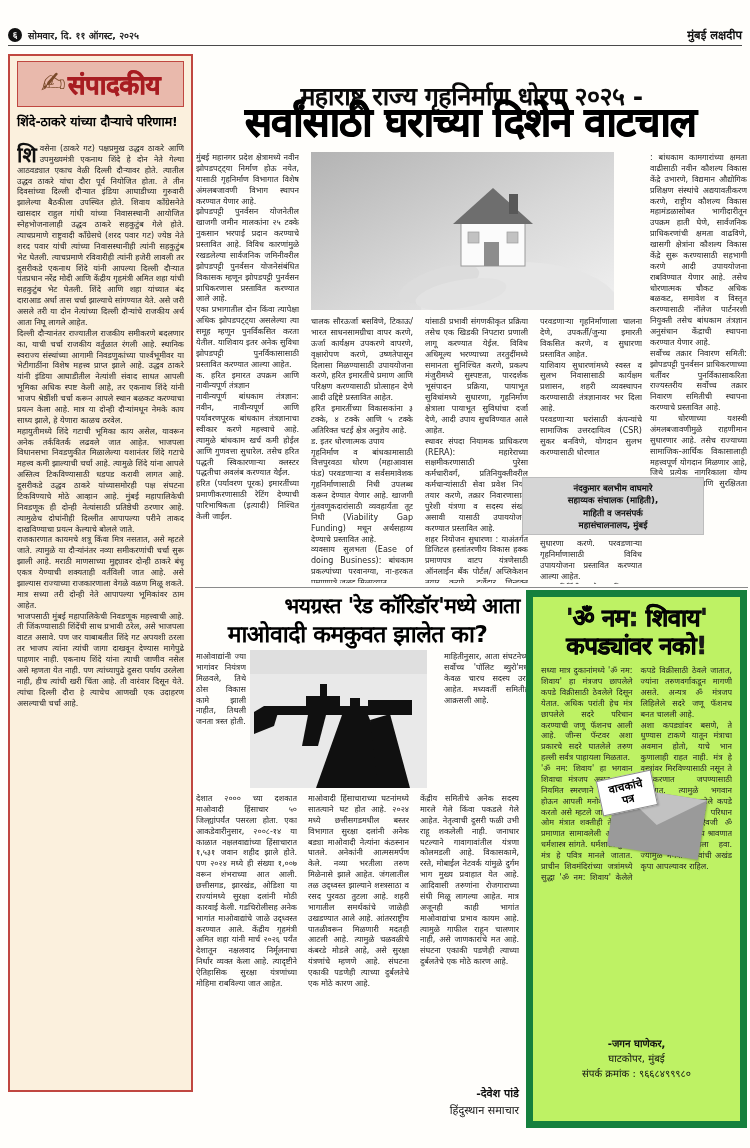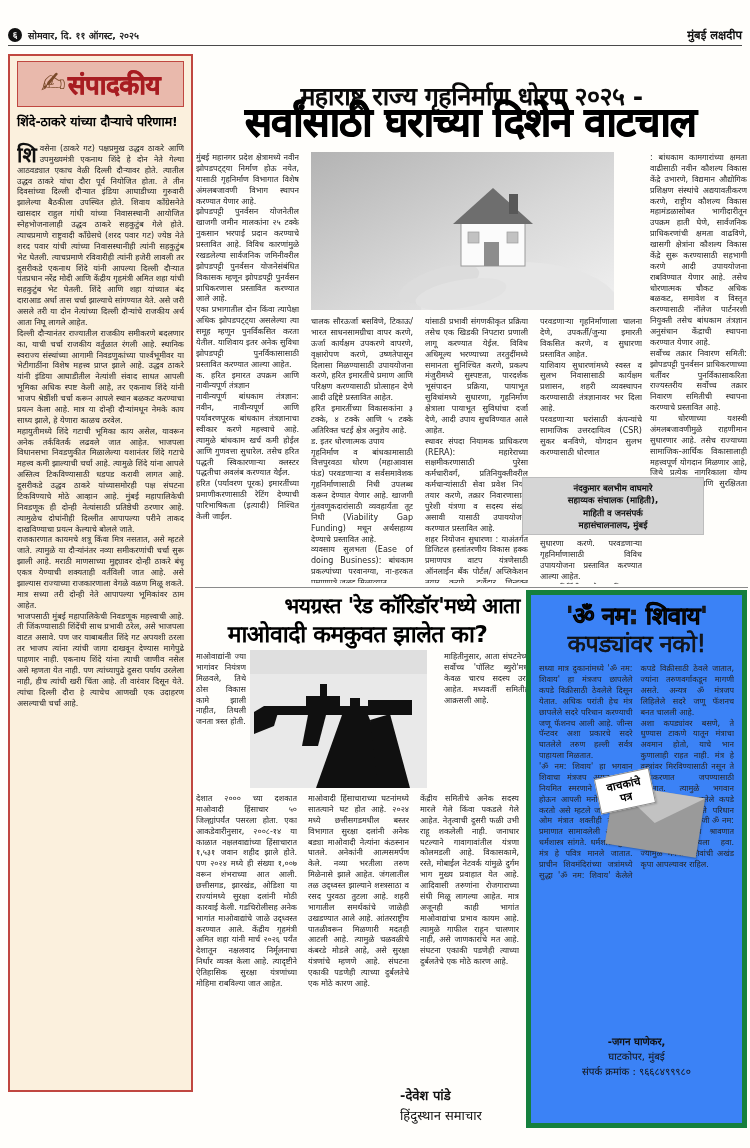--- a/index.html
+++ b/index.html
@@ -24,26 +24,26 @@
   .dropcap{float:left;font-size:21px;font-weight:bold;line-height:0.9;padding:2px 3px 0 0;color:#111}
   
   .kicker{left:195px;top:78px;width:553px;text-align:center;font-size:25px;font-weight:bold;color:#0a0a0a;letter-spacing:-0.5px}
   .main-headline{left:193px;top:100px;width:555px;text-align:center;font-size:40px;font-weight:bold;color:#000;-webkit-text-stroke:0.8px #000;letter-spacing:-1px;line-height:1.1}
   .photo{display:block}
   .author-box{background:#d6d6d6;border:1px solid #bdbdbd;font-size:8.5px;font-weight:bold;text-align:center;white-space:pre-line;line-height:1.45;padding:4px 2px;color:#111;z-index:3;overflow:hidden}
   .hrule{border-top:1px solid #8a8a8a;height:0}
   
   .mid-h1{left:195px;top:591px;width:325px;text-align:right;font-size:21px;font-weight:bold;color:#000;letter-spacing:-0.5px}
   .mid-h2{left:195px;top:617px;width:325px;text-align:center;font-size:23px;font-weight:bold;color:#000;letter-spacing:-0.5px}
-  .byline{font-size:13px;text-align:left;line-height:1.5;color:#111}
+  .byline{font-size:11px;text-align:right;line-height:1.5;color:#111}
   .byline .b{font-weight:bold}
   
-  .letterbox{left:526px;top:590px;width:221px;height:538px;border:5px solid #15803d;background:#3b82f6;padding:8px 8px 6px 8px;overflow:hidden}
+  .letterbox{left:526px;top:590px;width:221px;height:538px;border:7px solid #15803d;background:#bef264;padding:8px 8px 6px 8px;overflow:hidden}
   .lt-h1{text-align:center;font-size:24px;font-weight:bold;-webkit-text-stroke:0.5px #000;letter-spacing:-0.5px;line-height:1.15}
-  .lt-h2{text-align:center;font-size:24px;font-weight:normal;-webkit-text-stroke:0.5px #000;letter-spacing:-0.5px;line-height:1.15;margin-bottom:6px}
+  .lt-h2{text-align:center;font-size:24px;font-weight:bold;-webkit-text-stroke:0.5px #000;letter-spacing:-0.5px;line-height:1.15;margin-bottom:6px}
   .lt-lead{font-size:8px;line-height:1.36;text-align:justify;color:#242424;margin-bottom:3px}
   .lt-cols{font-size:8px;line-height:1.36;text-align:justify;white-space:pre-line;color:#242424;height:366px;column-count:2;column-gap:8px;overflow:hidden}
   .lt-byline{margin-top:4px;font-size:10px;text-align:center;line-height:1.5;color:#111}
   
   .envelope{position:absolute;left:66px;top:178px;width:110px;height:96px;z-index:4}
   .env-body{position:absolute;left:12px;top:18px;width:92px;height:60px;background:#9a9a9a;transform:rotate(9deg);box-shadow:1px 1px 2px rgba(0,0,0,0.25)}
   .env-flap{position:absolute;left:0;top:0;width:0;height:0;border-left:46px solid transparent;border-right:46px solid transparent;border-top:32px solid #c2c2c2}
   .env-label{position:absolute;left:0px;top:0px;background:#fff;border:1px solid #8a8a8a;padding:4px 5px;font-size:11px;font-weight:bold;transform:rotate(-12deg);text-align:center;line-height:1.2;width:56px;box-shadow:1px 1px 2px rgba(0,0,0,0.2);color:#000}
 </style>
 </head>

